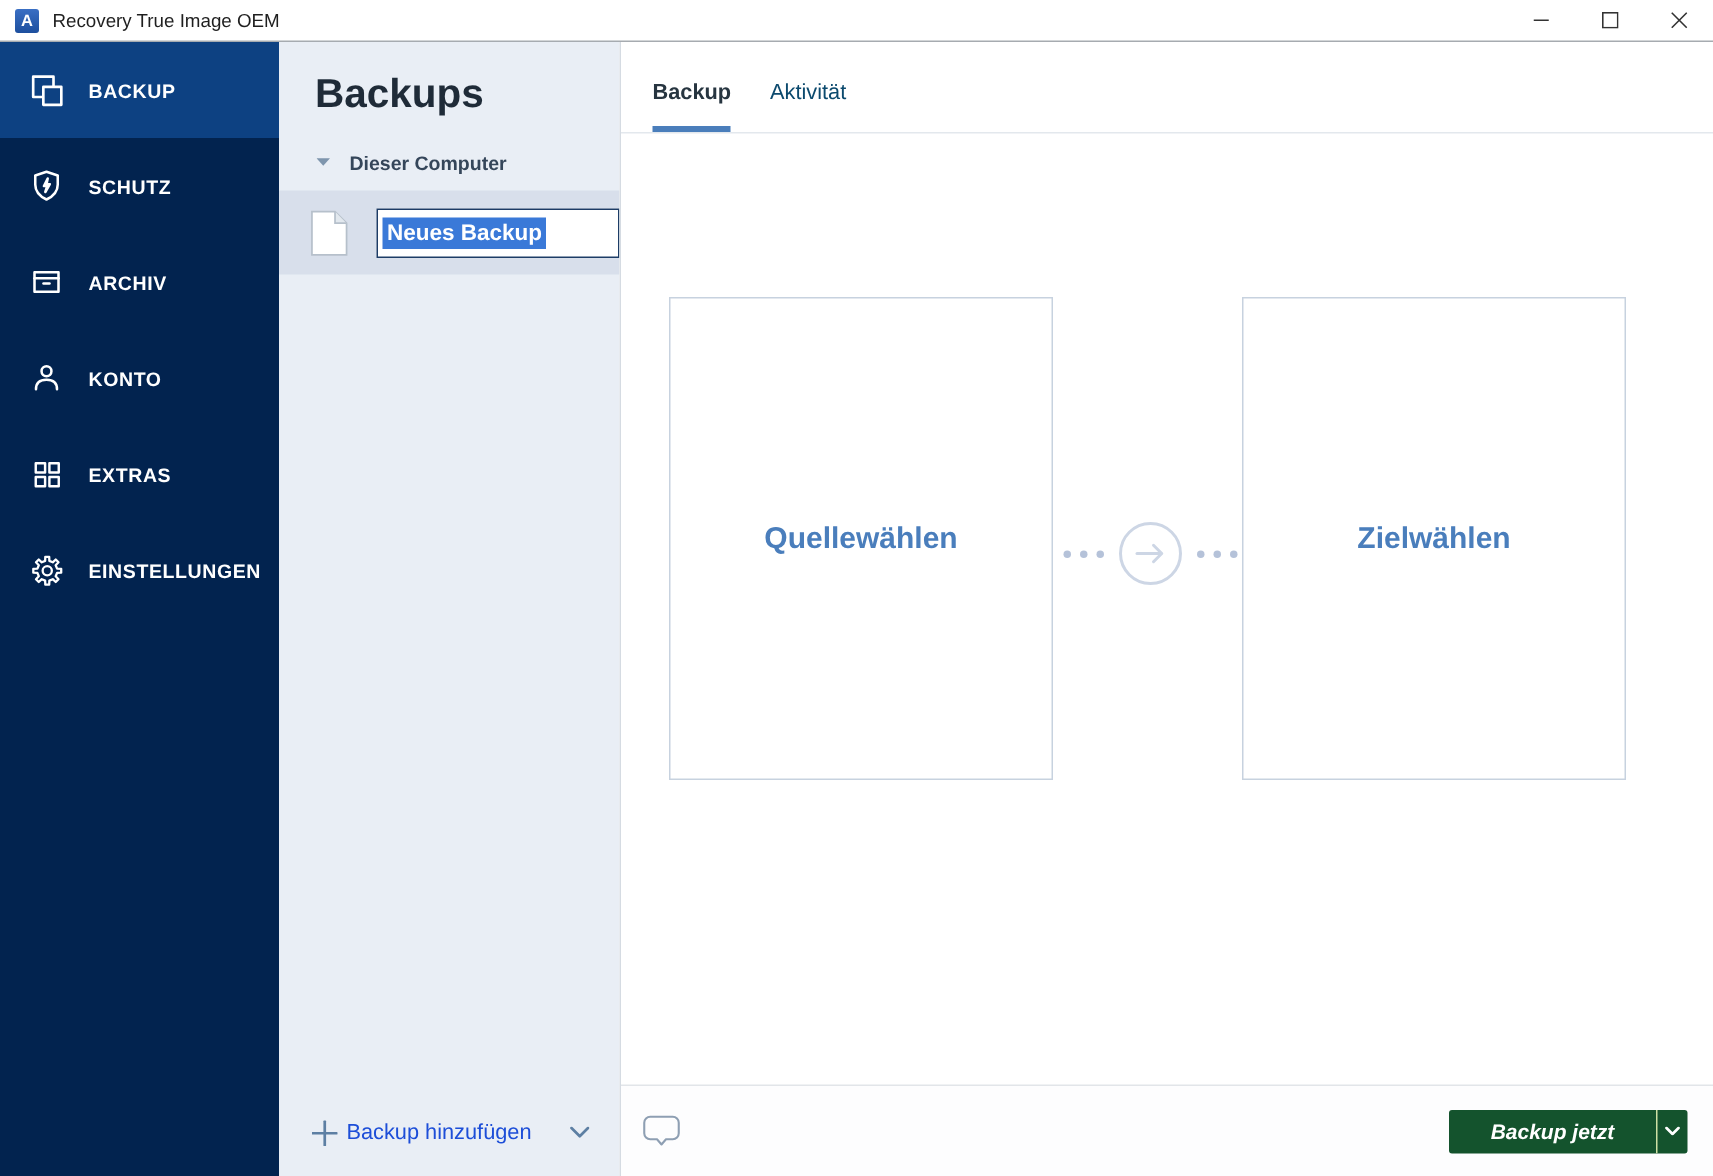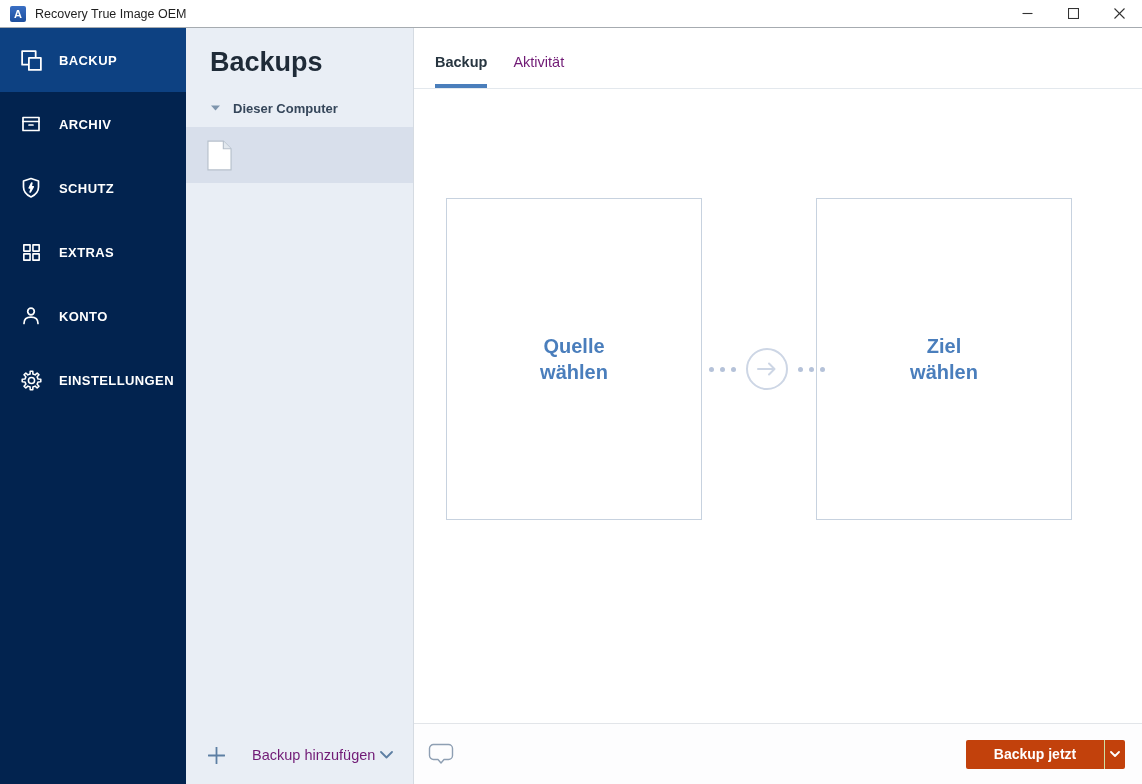--- a/index.html
+++ b/index.html
@@ -30,39 +30,39 @@
   .panel-title { margin:16px 0 0 24px; font-size:27px; line-height:36px; font-weight:600; color:#1f2b38; }
   .group-row { margin:17px 0 0 0; height:22px; display:flex; align-items:center; padding-left:25px; }
   .collapse-icon { margin-right:13px; display:flex; }
   .group-label { font-size:13px; font-weight:bold; color:#35465a; }
   .backup-row { margin-top:8px; height:56px; background:#d8dfeb; display:flex; align-items:center; padding-left:21px; }
   .file-icon { display:flex; }
   .name-input { margin-left:19px; width:182px; height:33px; background:#fff; border:1.5px solid #1d3c66; display:flex; align-items:center; padding-left:3px; overflow:hidden; }
   .selected-text { background:#3a79d8; color:#fff; font-size:15px; font-weight:600; padding:2px 3px; white-space:nowrap; }
   .panel-footer { margin-top:auto; height:58px; display:flex; align-items:center; padding:0 20px 0 22px; }
   .panel-footer svg { stroke:#5d7fa3; fill:none; stroke-width:1.8; stroke-linecap:round; }
-  .add-label { margin-left:27px; font-size:14.5px; color:#701a75; }
+  .add-label { margin-left:6px; font-size:14.5px; color:#1d4ed8; }
   .footer-chevron { margin-left:auto; display:flex; }
 
   
   .main { flex:1; background:#fff; border-left:1px solid #d5dbe2; display:flex; flex-direction:column; }
   .tabbar { display:flex; gap:26px; padding-left:21px; border-bottom:1px solid #e3e8ed; }
-  .tab { padding:26px 0 14px 0; font-size:14.5px; color:#701a75; border-bottom:4px solid transparent; cursor:default; }
+  .tab { padding:26px 0 14px 0; font-size:14.5px; color:#0c4a6e; border-bottom:4px solid transparent; cursor:default; }
   .tab.active { color:#273540; font-weight:bold; border-bottom-color:#4a7ebb; }
   .content { flex:1; position:relative; }
-  .select-box { position:absolute; width:256px; height:322px; border:1.5px solid #c7d2df; display:flex; flex-direction:column; align-items:center; justify-content:center; cursor:default; }
+  .select-box { position:absolute; width:256px; height:322px; border:1.5px solid #c7d2df; display:flex; flex-direction:row; align-items:center; justify-content:center; cursor:default; }
   .select-box span { color:#4a7ebc; font-size:20px; font-weight:600; line-height:26px; }
   .box-source { left:32px; top:109px; }
-  .box-dest { left:402px; top:109px; }
+  .box-dest { left:414px; top:109px; }
   .connector { position:absolute; left:295px; top:258px; width:114px; height:44px; display:flex; align-items:center; gap:9px; }
   .dots { display:flex; gap:6px; }
   .dot { width:5px; height:5px; border-radius:50%; background:#b5c2d9; }
   .main-footer { height:61px; border-top:1px solid #e2e5e9; background:#fdfdfe; display:flex; align-items:center; padding:0 17px 0 14px; }
   .bubble-icon svg { stroke:#8e9fb3; fill:none; stroke-width:1.4; stroke-linejoin:round; }
-  .backup-now { margin-left:auto; display:flex; height:29px; background:#c2410c; border-radius:2px; overflow:hidden; }
+  .backup-now { margin-left:auto; display:flex; height:29px; background:#14532d; border-radius:2px; overflow:hidden;font-style:italic; }
   .backup-now-main { width:138px; display:flex; align-items:center; justify-content:center; color:#fff; font-size:14px; font-weight:600; }
   .backup-now-arrow { width:21px; border-left:1px solid #cde0a4; display:flex; align-items:center; justify-content:center; }
   .backup-now-arrow svg { stroke:#fff; fill:none; stroke-width:1.8; stroke-linecap:round; stroke-linejoin:round; }
 </style>
 </head>
 <body>
 
 <div class="titlebar">
   <div class="app-icon">A</div>
   <div class="win-title">Recovery True Image OEM</div>
@@ -96,63 +96,63 @@
           <rect x="3" y="3" width="13" height="13"></rect>
           <rect x="9.5" y="9.5" width="11.5" height="11.5" fill="#0d4182"></rect>
         </svg>
       </span>
       <span class="nav-label">BACKUP</span>
     </div>
 
     <div class="nav-item">
       <span class="nav-icon">
         <svg width="24" height="24" viewBox="0 0 24 24">
+          <path d="M12 2.5 L19.5 5 V11 C19.5 15.8 16.3 19 12 21 C7.7 19 4.5 15.8 4.5 11 V5 Z"></path>
+          <path d="M12.8 7 L10.3 12 H12.5 L11.2 16 L14.2 10.8 H12 Z"></path>
+        </svg>
+      </span>
+      <span class="nav-label">SCHUTZ</span>
+    </div>
+
+    <div class="nav-item">
+      <span class="nav-icon">
+        <svg width="24" height="24" viewBox="0 0 24 24">
           <rect x="4" y="5.5" width="16" height="13"></rect>
           <line x1="4" y1="9.5" x2="20" y2="9.5"></line>
           <line x1="10" y1="13" x2="14" y2="13"></line>
         </svg>
       </span>
       <span class="nav-label">ARCHIV</span>
     </div>
 
+
     <div class="nav-item">
       <span class="nav-icon">
         <svg width="24" height="24" viewBox="0 0 24 24">
-          <path d="M12 2.5 L19.5 5 V11 C19.5 15.8 16.3 19 12 21 C7.7 19 4.5 15.8 4.5 11 V5 Z"></path>
-          <path d="M12.8 7 L10.3 12 H12.5 L11.2 16 L14.2 10.8 H12 Z"></path>
-        </svg>
-      </span>
-      <span class="nav-label">SCHUTZ</span>
-    </div>
-
+          <circle cx="12" cy="7.5" r="3.3"></circle>
+          <path d="M5 19.5 C5 14.8 8 13.2 12 13.2 C16 13.2 19 14.8 19 19.5"></path>
+        </svg>
+      </span>
+      <span class="nav-label">KONTO</span>
+    </div>
 
     <div class="nav-item">
       <span class="nav-icon">
         <svg width="23" height="23" viewBox="0 0 24 24">
           <rect x="4" y="4" width="6.5" height="6.5"></rect>
           <rect x="13.5" y="4" width="6.5" height="6.5"></rect>
           <rect x="4" y="13.5" width="6.5" height="6.5"></rect>
           <rect x="13.5" y="13.5" width="6.5" height="6.5"></rect>
         </svg>
       </span>
       <span class="nav-label">EXTRAS</span>
     </div>
 
     <div class="nav-item">
       <span class="nav-icon">
-        <svg width="24" height="24" viewBox="0 0 24 24">
-          <circle cx="12" cy="7.5" r="3.3"></circle>
-          <path d="M5 19.5 C5 14.8 8 13.2 12 13.2 C16 13.2 19 14.8 19 19.5"></path>
-        </svg>
-      </span>
-      <span class="nav-label">KONTO</span>
-    </div>
-
-    <div class="nav-item">
-      <span class="nav-icon">
         <svg width="23" height="23" viewBox="0 0 24 24" style="stroke-width:1.6">
           <path d="M18.85 10.54 L21.7 10.64 L21.7 13.36 L18.85 13.46 L17.87 15.81 L19.83 17.9 L17.9 19.83 L15.81 17.87 L13.46 18.85 L13.36 21.7 L10.64 21.7 L10.54 18.85 L8.19 17.87 L6.1 19.83 L4.17 17.9 L6.13 15.81 L5.15 13.46 L2.3 13.36 L2.3 10.64 L5.15 10.54 L6.13 8.19 L4.17 6.1 L6.1 4.17 L8.19 6.13 L10.54 5.15 L10.64 2.3 L13.36 2.3 L13.46 5.15 L15.81 6.13 L17.9 4.17 L19.83 6.1 L17.87 8.19 Z"></path>
           <circle cx="12" cy="12" r="3.2"></circle>
         </svg>
       </span>
       <span class="nav-label">EINSTELLUNGEN</span>
     </div>
 
     <div class="sidebar-spacer"></div>
 
@@ -170,20 +170,23 @@
       <span class="group-label">Dieser Computer</span>
     </div>
 
     <div class="backup-row">
       <span class="file-icon">
         <svg width="25" height="31" viewBox="0 0 26 32">
           <path d="M1 1 H17 L25 9 V31 H1 Z" fill="#ffffff" stroke="#b6c0cb" stroke-width="1.2"></path>
           <path d="M17 1 L17 9 L25 9" fill="#e2e8ee" stroke="#b6c0cb" stroke-width="1.2"></path>
         </svg>
       </span>
+      <div class="name-input">
+        <span class="selected-text">Neues Backup</span>
+      </div>
     </div>
 
     <div class="panel-footer">
       <span style="display:flex">
         <svg width="17" height="17">
             <line x1="8.5" y1="0.5" x2="8.5" y2="16.5"></line>
             <line x1="0.5" y1="8.5" x2="16.5" y2="8.5"></line>
           </svg>
       </span>
       <span class="add-label">Backup hinzufügen</span>

